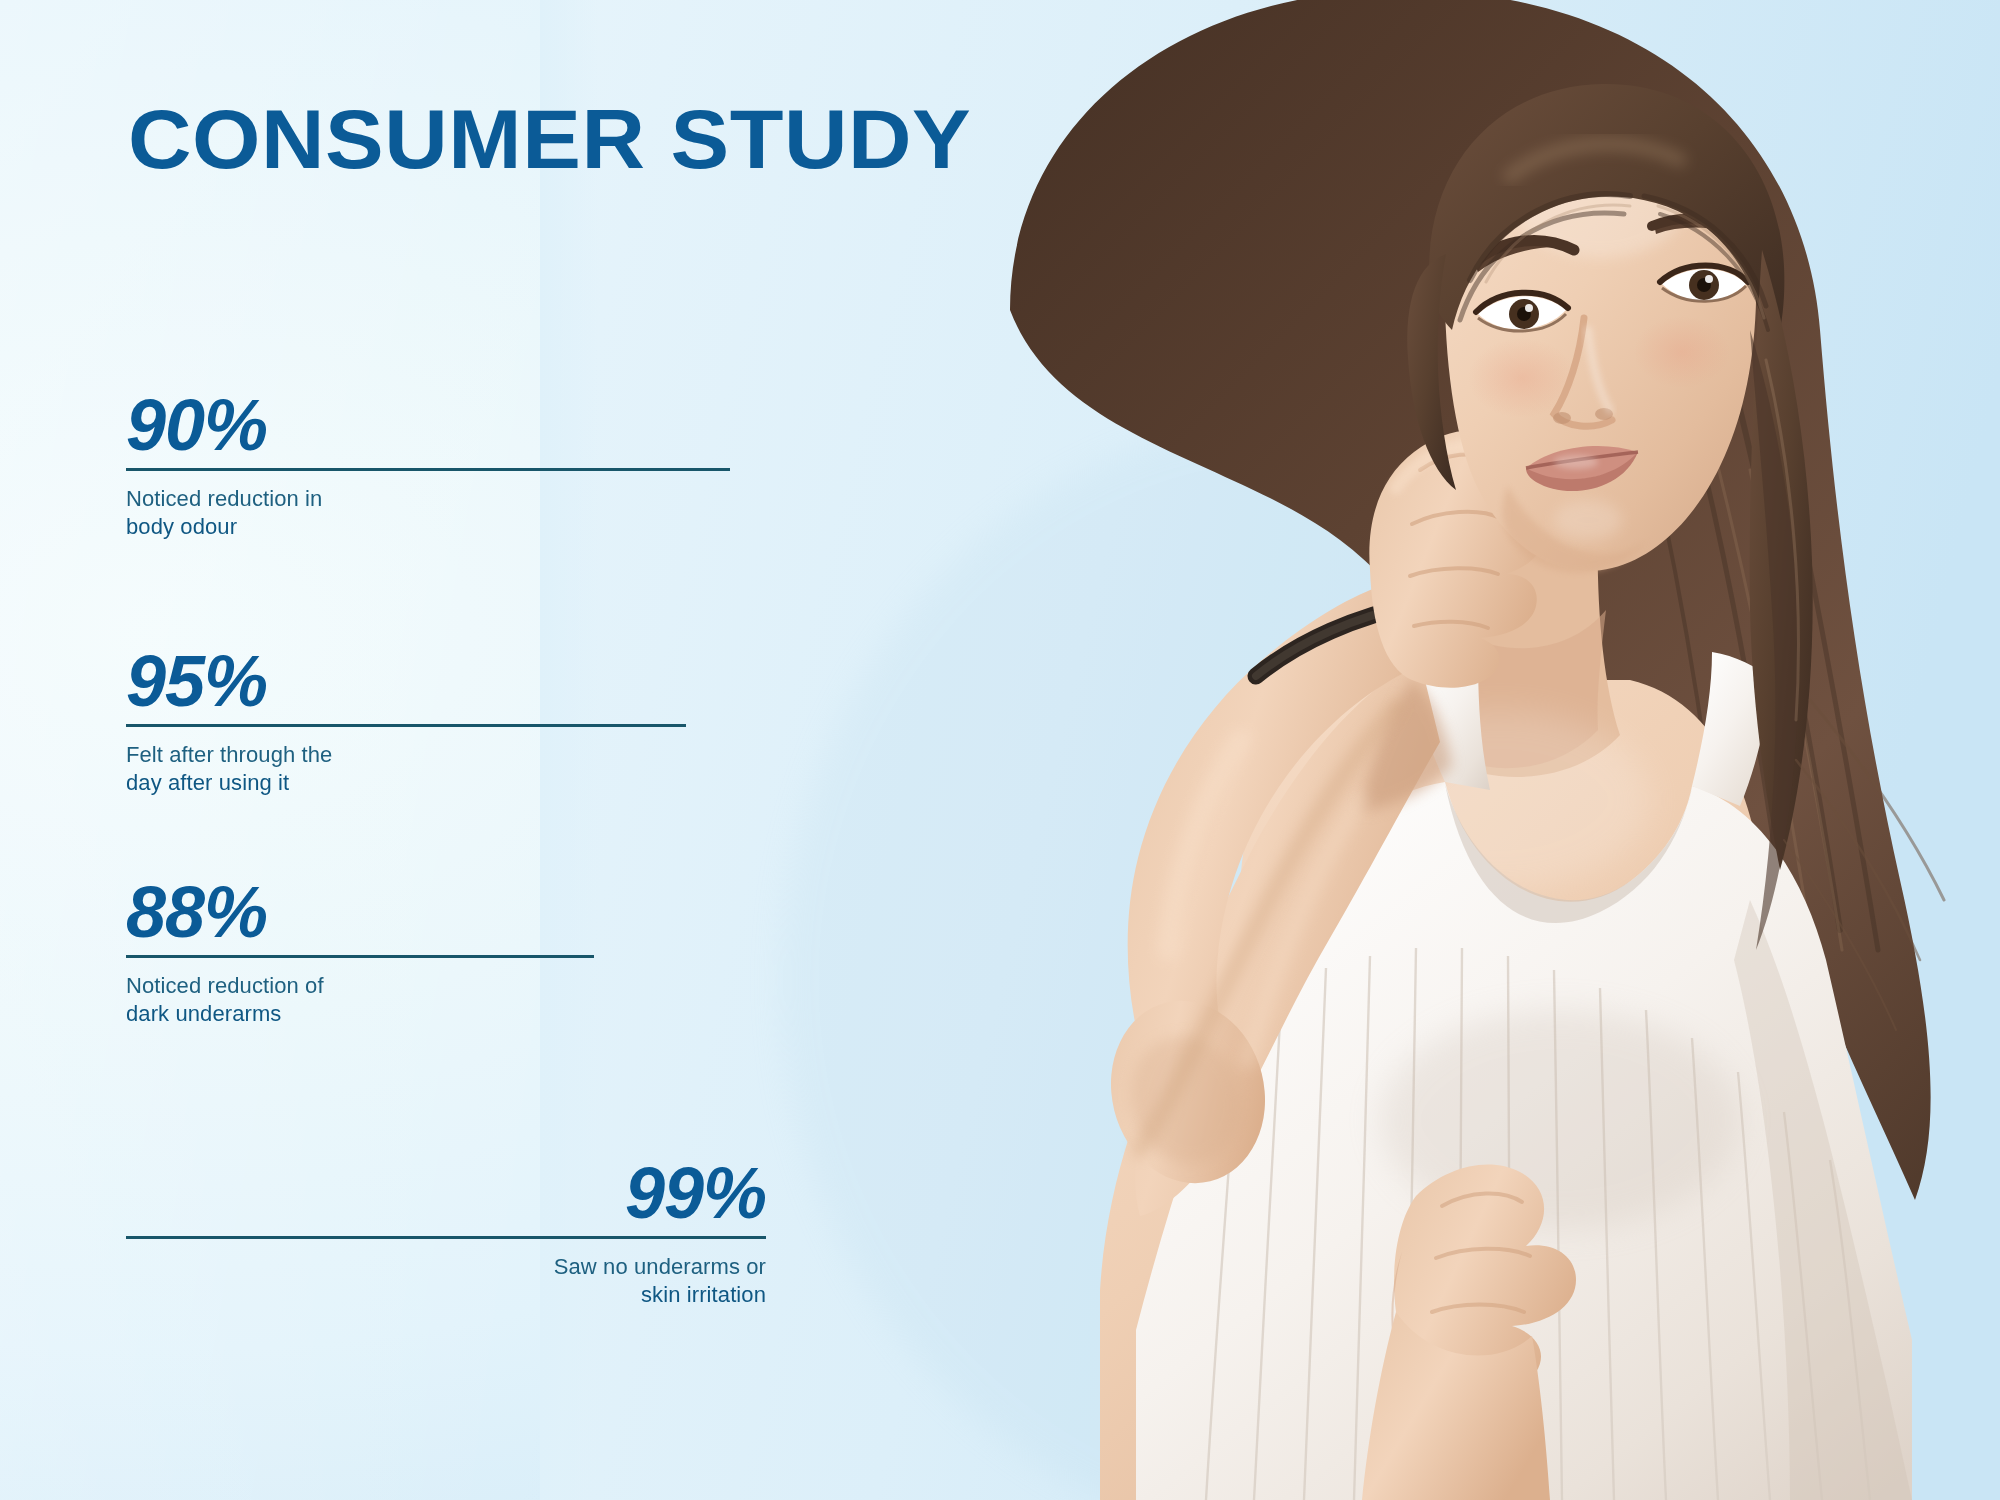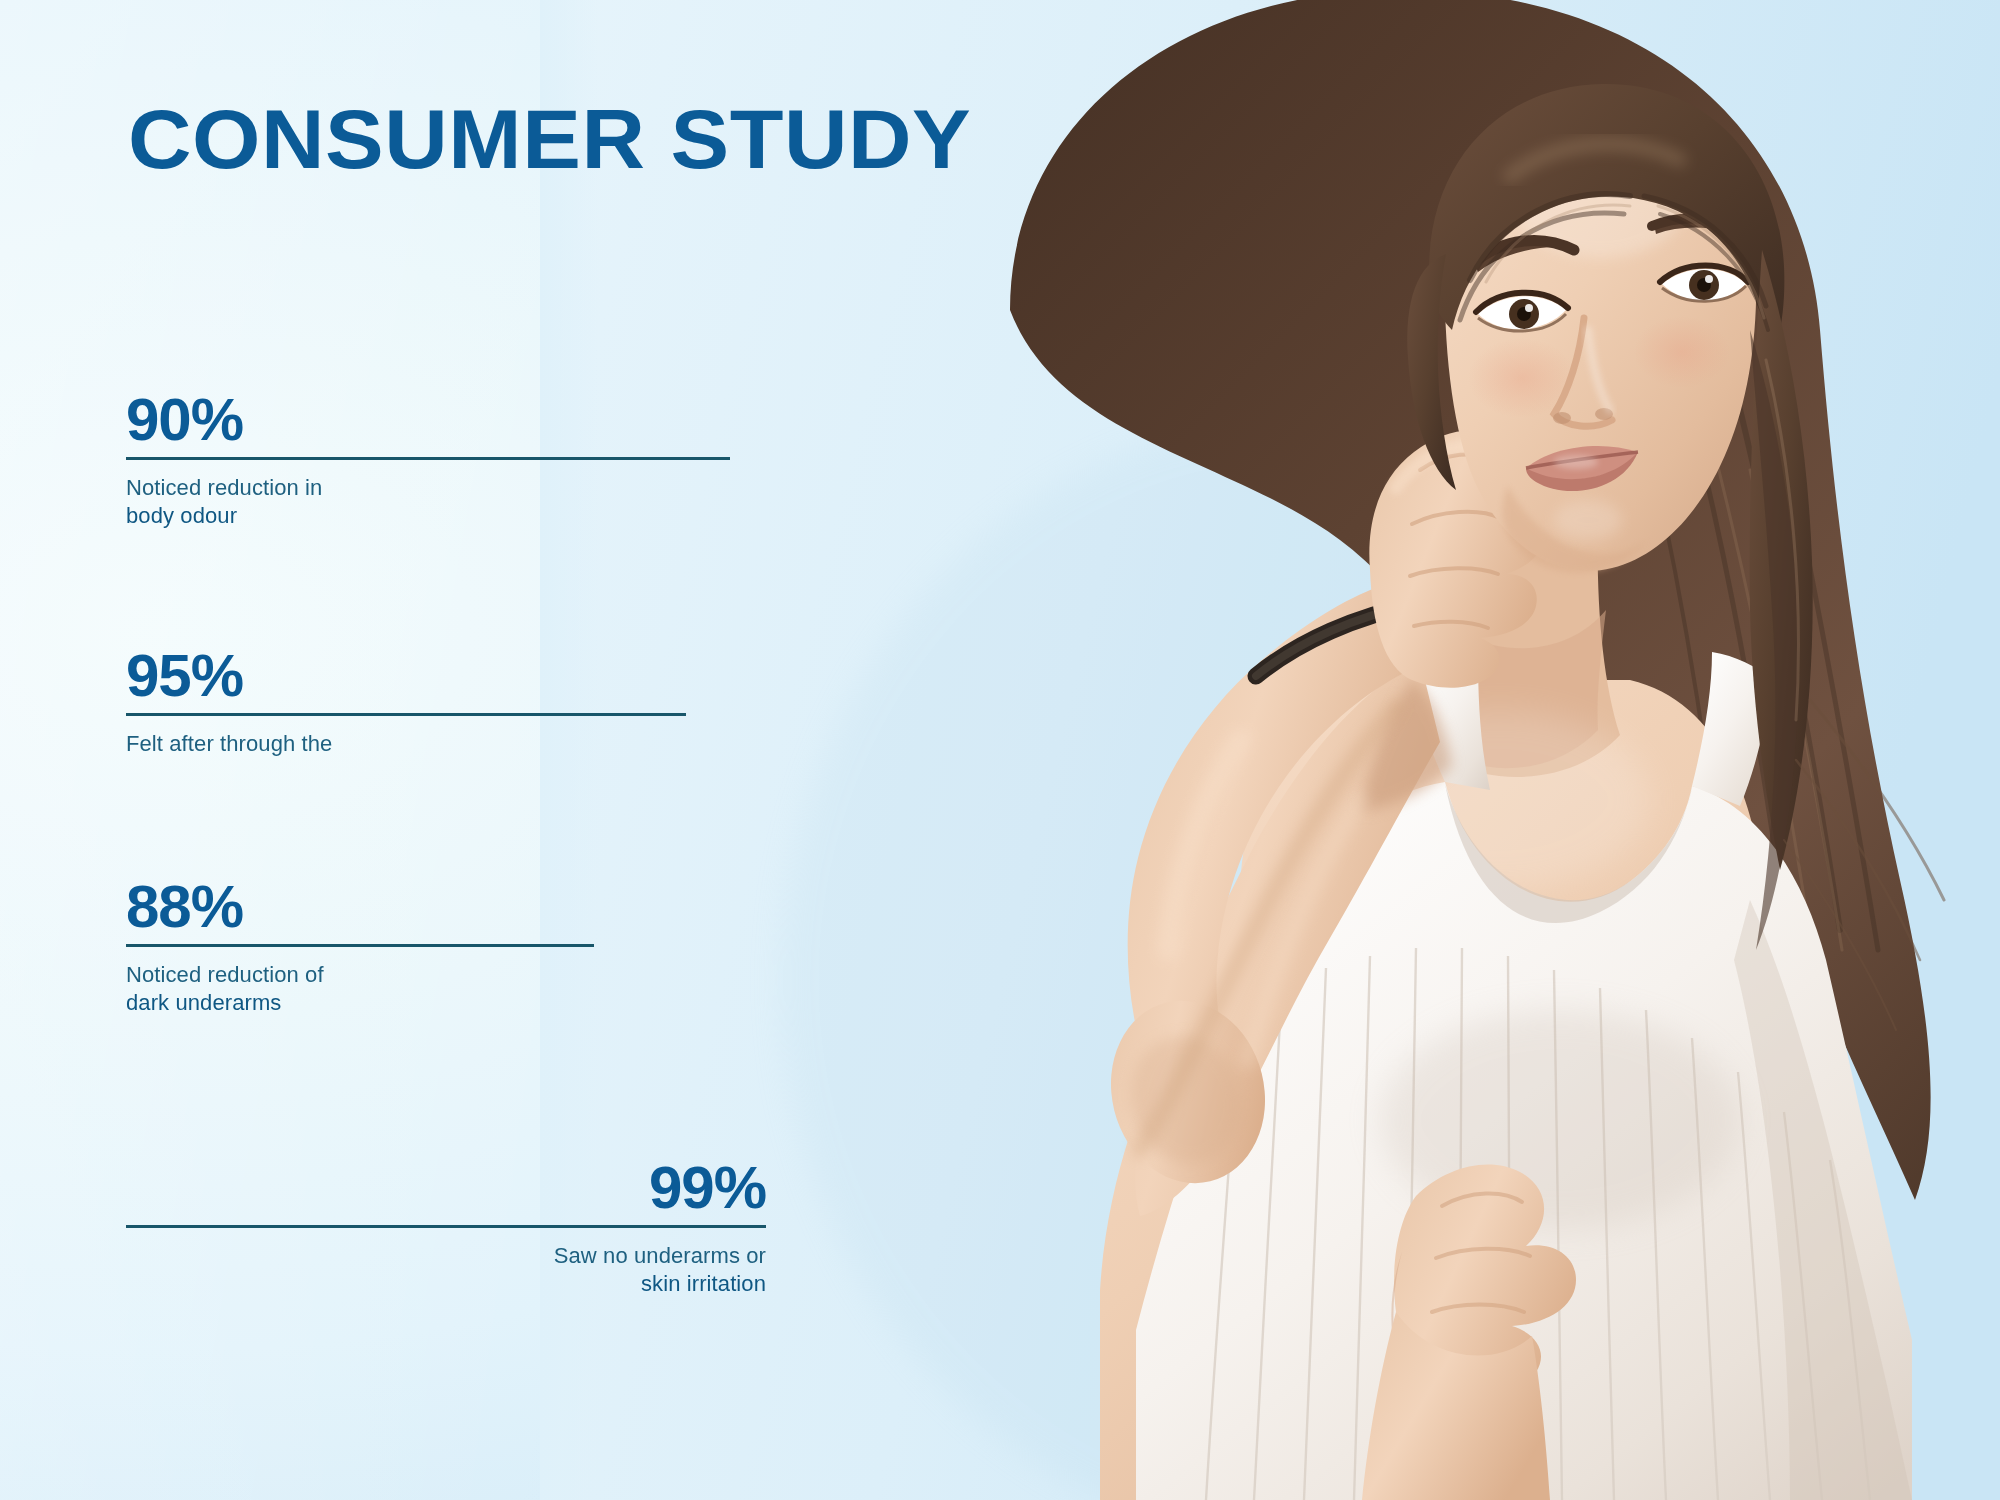--- a/index.html
+++ b/index.html
@@ -34,24 +34,25 @@
     position:absolute;left:128px;top:98px;
     font-family:"Liberation Sans", sans-serif;
     font-weight:700;font-size:83px;letter-spacing:0.5px;
     color:#0b5b97;line-height:1;white-space:nowrap;
     transform:scaleX(1.06);transform-origin:left center;
   }
 
   .stat{position:absolute;left:126px;}
   .stat .num{
     font-family:"Liberation Sans", sans-serif;
-    font-weight:700;font-size:60px;line-height:.92;
+    font-weight:700;font-size:72px;line-height:.92;
     color:#0b5b97;letter-spacing:-1px;
     transform:scaleX(1.0);transform-origin:left bottom;
     white-space:nowrap;
+    font-style:italic;
   }
   .stat .rule{
     height:3px;background:#18566a;margin-top:10px;border:0;
   }
   .stat .cap{
     margin-top:14px;color:#1d5f80;font-size:22px;line-height:1.28;
     letter-spacing:.1px;
   }
   .stat .cap .l1{display:block;font-weight:400;color:#1e6080;}
   .stat .cap .l2{display:block;font-weight:400;color:#0f5783;}
@@ -397,20 +398,21 @@
         <span class="l1">Noticed reduction in</span>
         <span class="l2">body odour</span>
       </div>
     </div>
 
     <div class="stat" id="stat-2">
       <div class="num">95%</div>
       <div class="rule"></div>
       <div class="cap">
         <span class="l1">Felt after through the</span>
+        <span class="l2">day after using it</span>
       </div>
     </div>
 
     <div class="stat" id="stat-3">
       <div class="num">88%</div>
       <div class="rule"></div>
       <div class="cap">
         <span class="l1">Noticed reduction of</span>
         <span class="l2">dark underarms</span>
       </div>

